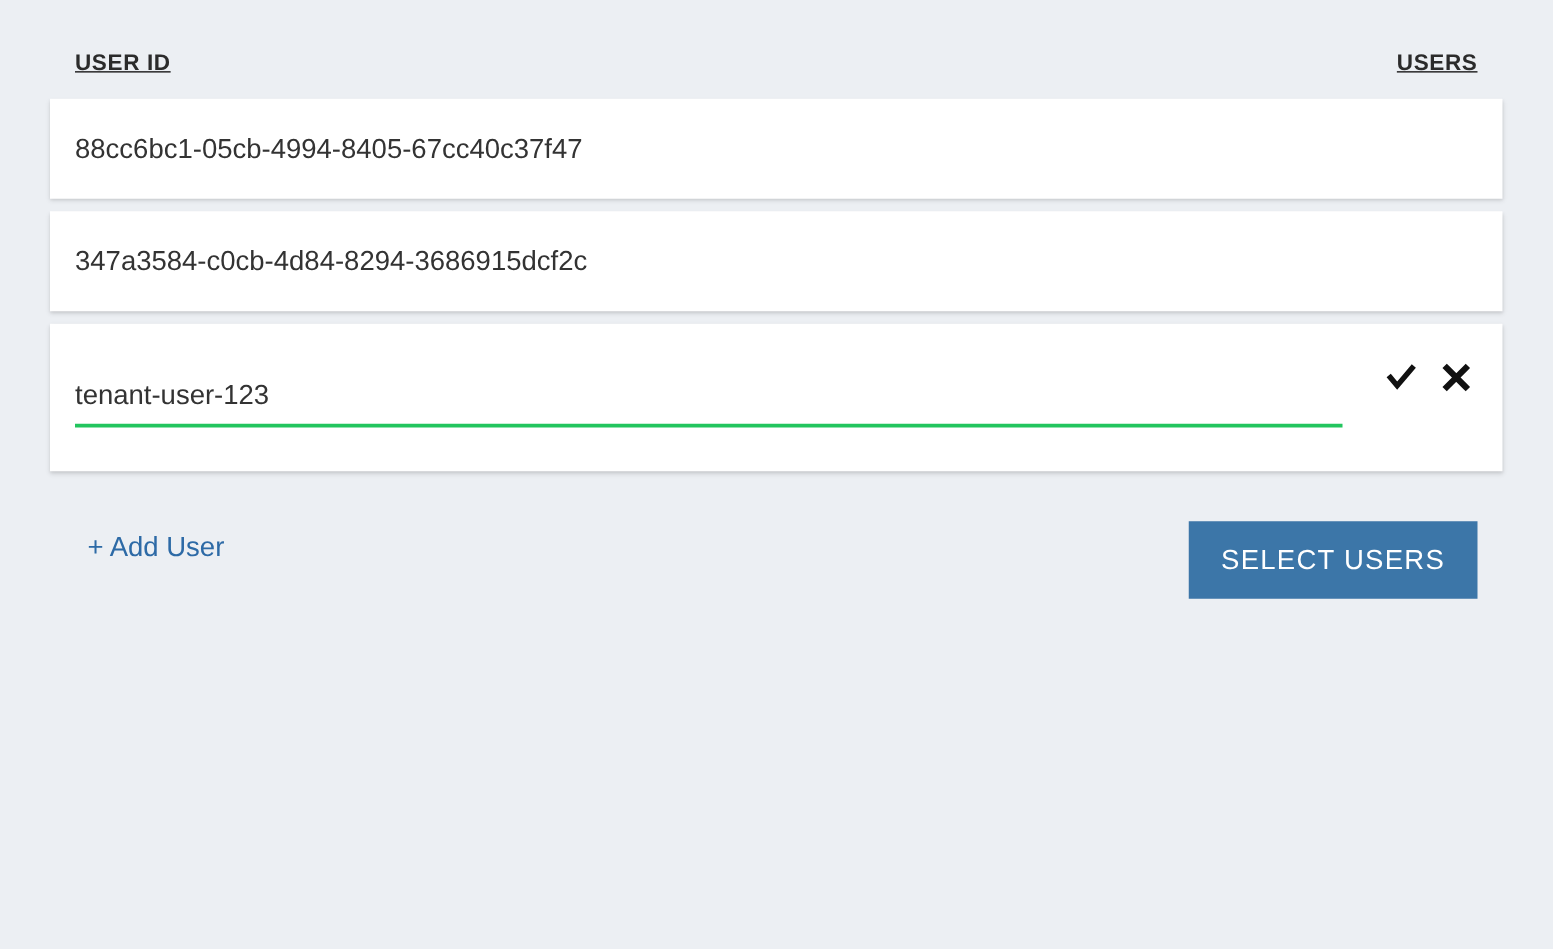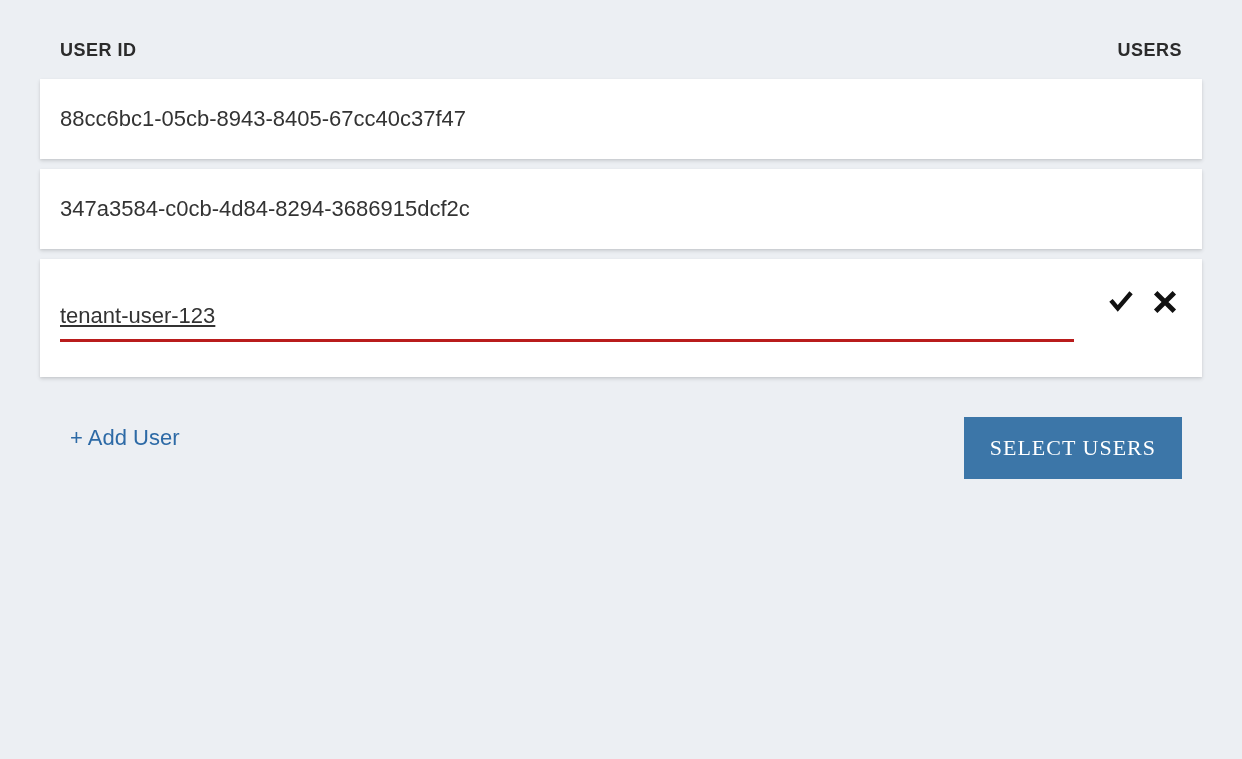--- a/index.html
+++ b/index.html
@@ -21,20 +21,21 @@
     font-size: 40px;
     font-weight: 400;
     color: #333;
     margin-bottom: 40px;
   }
   .table-header {
     display: flex;
     justify-content: space-between;
     align-items: center;
     padding: 0 20px 18px 20px;
+    text-decoration: underline;
   }
   .col-label {
     font-size: 18px;
     font-weight: 700;
     letter-spacing: 0.5px;
     color: #2b2b2b;
   }
   .rows {
     display: flex;
     flex-direction: column;
@@ -60,28 +61,27 @@
     align-items: flex-start;
   }
   .edit-input-wrap {
     flex: 1;
     margin-right: 30px;
     padding-top: 20px;
   }
   .edit-input {
     width: 100%;
     border: none;
-    border-bottom: 3px solid #b91c1c;
+    border-bottom: 3px solid #22c55e;
     font-size: 22px;
     color: #333;
     padding: 6px 0 10px 0;
     outline: none;
     background: transparent;
     font-family: inherit;
-    text-decoration: underline;
   }
   .edit-actions {
     display: flex;
     gap: 10px;
     align-items: center;
     padding-top: 8px;
   }
   .icon-btn {
     background: none;
     border: none;
@@ -115,36 +115,36 @@
   }
   .select-users-btn {
     background: #3c76a8;
     color: #ffffff;
     font-size: 22px;
     font-weight: 500;
     letter-spacing: 1px;
     border: none;
     padding: 18px 26px;
     cursor: pointer;
-    font-family: Liberation Serif, serif;
+    font-family: Liberation Sans, sans-serif;
   }
 </style>
 </head>
 <body>
 
 <div class="container">
 
   <div class="table-header">
     <span class="col-label">USER ID</span>
     <span class="col-label">USERS</span>
   </div>
 
   <div class="rows">
     <div class="row-card">
-      <span class="row-text">88cc6bc1-05cb-8943-8405-67cc40c37f47</span>
+      <span class="row-text">88cc6bc1-05cb-4994-8405-67cc40c37f47</span>
     </div>
     <div class="row-card">
       <span class="row-text">347a3584-c0cb-4d84-8294-3686915dcf2c</span>
     </div>
     <div class="row-card edit-row">
       <div class="edit-input-wrap">
         <input class="edit-input" type="text" value="tenant-user-123" style="">
       </div>
       <div class="edit-actions">
         <button class="icon-btn">

